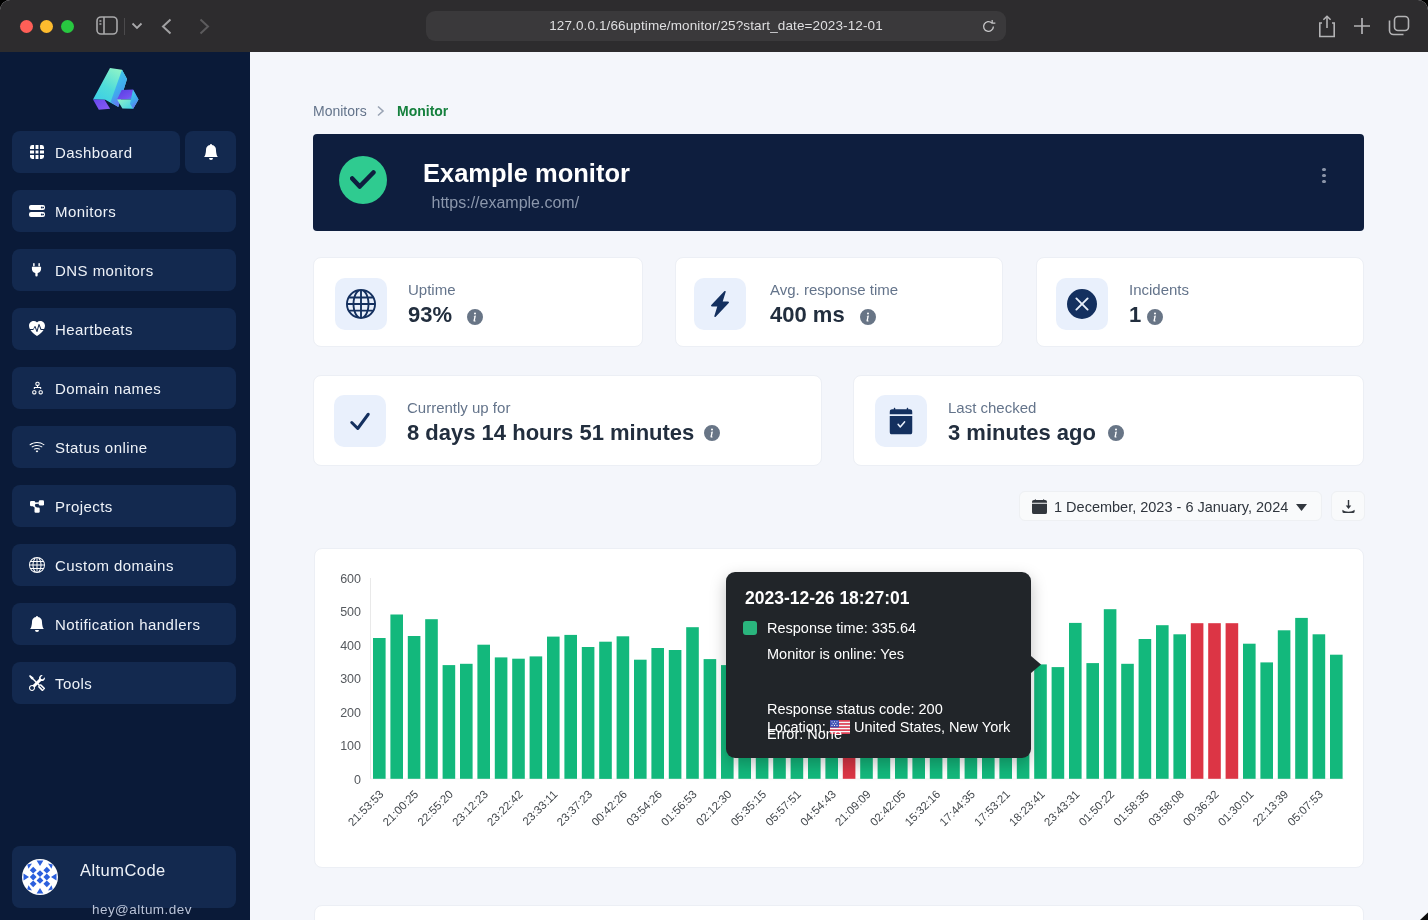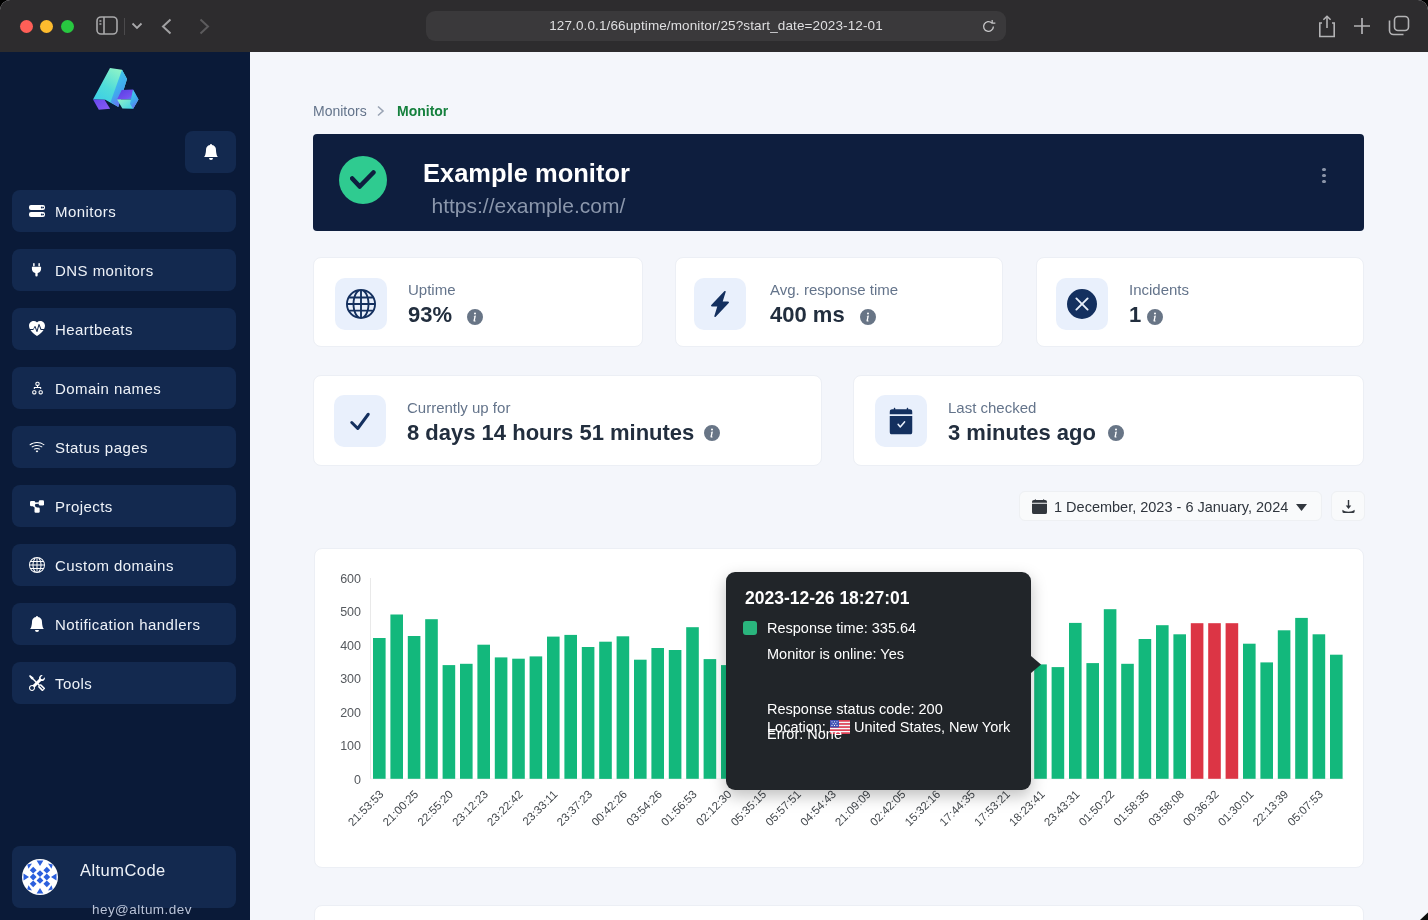--- a/index.html
+++ b/index.html
@@ -109,20 +109,32 @@
         </defs>
         <polygon points="18,1 30,2.7 35,12.1 26.3,40 13.3,32.7 1,32.4" fill="url(#lg1)"></polygon>
         <polygon points="30,2.7 35,12.1 26.3,40 18.6,34.9" fill="url(#lg2)"></polygon>
         <polygon points="1,32.4 12.5,32.7 18.2,41.8 6.8,42.8" fill="url(#lg3)"></polygon>
         <polygon points="25.1,32.4 29.7,23.1 41,22.6 46.5,32.4" fill="url(#lg4)"></polygon>
         <polygon points="25.1,32.4 46.5,32.4 41.2,41.8 30.4,41.6" fill="url(#lg5)"></polygon>
         <polygon points="41,22.6 46.5,32.4 41.2,41.8 38,37" fill="url(#lg2)"></polygon>
       </svg>
     </div>
 
+    <div class="mitem" style="top:79px; width:168px;">
+      <svg width="16" height="16" viewBox="0 0 16 16">
+          <rect x="1" y="1" width="14" height="14" rx="2.4" fill="#fff"></rect>
+          <g stroke="#13294f" stroke-width="1.5">
+            <line x1="5.8" y1="1" x2="5.8" y2="15"></line>
+            <line x1="10.2" y1="1" x2="10.2" y2="15"></line>
+            <line x1="1" y1="5.8" x2="15" y2="5.8"></line>
+            <line x1="1" y1="10.2" x2="15" y2="10.2"></line>
+          </g>
+        </svg>
+      <span class="lbl">Dashboard</span>
+    </div>
     <div class="mitem" style="top:79px; left:185px; width:51px;">
       <svg style="left:17.5px;" width="16" height="16" viewBox="0 0 16 16" fill="#fff">
           <path d="M8 16a2 2 0 0 0 2-2H6a2 2 0 0 0 2 2m.995-14.901a1 1 0 1 0-1.99 0A5 5 0 0 0 3 6c0 1.098-.5 6-2 7h14c-1.5-1-2-5.902-2-7a5 5 0 0 0-4.005-4.901"></path>
         </svg>
     </div>
     <div class="mitem" style="top:138px;">
       <svg width="16" height="16" viewBox="0 0 16 16" fill="#fff">
           <path d="M2 2a2 2 0 0 0-2 2v1a2 2 0 0 0 2 2h12a2 2 0 0 0 2-2V4a2 2 0 0 0-2-2zm11.5 2.5a.75.75 0 1 1 0 .01zM2 9a2 2 0 0 0-2 2v1a2 2 0 0 0 2 2h12a2 2 0 0 0 2-2v-1a2 2 0 0 0-2-2zm11.5 2.5a.75.75 0 1 1 0 .01z"></path>
           <circle cx="12.75" cy="4.5" r=".9" fill="#13294f"></circle>
           <circle cx="12.75" cy="11.5" r=".9" fill="#13294f"></circle>
@@ -148,21 +160,21 @@
           <path d="M6 3.5A1.5 1.5 0 0 1 7.5 2h1A1.5 1.5 0 0 1 10 3.5v1A1.5 1.5 0 0 1 8.5 6v1H11a.5.5 0 0 1 .5.5v1a.5.5 0 0 1-1 0V8h-5v.5a.5.5 0 0 1-1 0v-1A.5.5 0 0 1 5 7h2.5V6A1.5 1.5 0 0 1 6 4.5zM8.5 5a.5.5 0 0 0 .5-.5v-1a.5.5 0 0 0-.5-.5h-1a.5.5 0 0 0-.5.5v1a.5.5 0 0 0 .5.5zM3 11.5A1.5 1.5 0 0 1 4.5 10h1A1.5 1.5 0 0 1 7 11.5v1A1.5 1.5 0 0 1 5.5 14h-1A1.5 1.5 0 0 1 3 12.5zm1.5-.5a.5.5 0 0 0-.5.5v1a.5.5 0 0 0 .5.5h1a.5.5 0 0 0 .5-.5v-1a.5.5 0 0 0-.5-.5zm4.5.5a1.5 1.5 0 0 1 1.5-1.5h1a1.5 1.5 0 0 1 1.5 1.5v1a1.5 1.5 0 0 1-1.5 1.5h-1A1.5 1.5 0 0 1 9 12.5zm1.5-.5a.5.5 0 0 0-.5.5v1a.5.5 0 0 0 .5.5h1a.5.5 0 0 0 .5-.5v-1a.5.5 0 0 0-.5-.5z"></path>
         </svg>
       <span class="lbl">Domain names</span>
     </div>
     <div class="mitem" style="top:374px;">
       <svg width="16" height="16" viewBox="0 0 16 16" fill="#fff">
           <path d="M15.384 6.115a.485.485 0 0 0-.047-.736A12.44 12.44 0 0 0 8 3C5.259 3 2.723 3.882.663 5.379a.485.485 0 0 0-.048.736.52.52 0 0 0 .668.05A11.45 11.45 0 0 1 8 4c2.507 0 4.827.802 6.716 2.164.205.148.49.13.668-.049"></path>
           <path d="M13.229 8.271a.482.482 0 0 0-.063-.745A9.46 9.46 0 0 0 8 6c-1.905 0-3.68.56-5.166 1.526a.48.48 0 0 0-.063.745.525.525 0 0 0 .652.065A8.46 8.46 0 0 1 8 7a8.46 8.46 0 0 1 4.576 1.336c.206.132.48.108.653-.065m-2.183 2.183c.226-.226.185-.605-.1-.75A6.5 6.5 0 0 0 8 9c-1.06 0-2.062.254-2.946.704-.285.145-.326.524-.1.75l.015.015c.16.16.407.19.611.09A5.5 5.5 0 0 1 8 10c.868 0 1.69.201 2.42.56.203.1.45.07.61-.091z"></path>
           <path d="M9.06 12.44c.196-.196.198-.52-.04-.66A2 2 0 0 0 8 11.5a2 2 0 0 0-1.02.28c-.238.14-.236.464-.04.66l.706.706a.5.5 0 0 0 .708 0z"></path>
         </svg>
-      <span class="lbl">Status pages</span>
+      <span class="lbl">Status online</span>
     </div>
     <div class="mitem" style="top:433px;">
       <svg width="16" height="16" viewBox="0 0 16 16" fill="#fff">
         <rect x="1" y="3" width="5.2" height="5.2" rx="1.2"></rect>
         <rect x="9.8" y="2.2" width="5.2" height="5.2" rx="1.2"></rect>
         <rect x="5.5" y="9.6" width="5.2" height="5.2" rx="1.2"></rect>
         <line x1="6" y1="5.3" x2="10" y2="5" stroke="#fff" stroke-width="1.4"></line>
         <line x1="4.2" y1="7.5" x2="7.6" y2="10.6" stroke="#fff" stroke-width="1.4"></line>
       </svg>
       <span class="lbl">Projects</span>
@@ -220,21 +232,21 @@
         <path d="M2 1.5 7 6l-5 4.5"></path>
       </svg>
     <div class="abs" style="left:147px; top:51px; font-size:14px; color:#15803d; font-weight:bold;">Monitor</div>
 
     <div class="abs" style="left:63px; top:81.5px; width:1051px; height:97.5px; background:#0e1e3e; border-radius:4px;">
       <div class="abs" style="left:26px; top:22.5px; width:48px; height:48px; border-radius:50%; background:#2fcb90;"></div>
       <svg class="abs" style="left:37px; top:36.5px;" width="26" height="20" viewBox="0 0 26 20" fill="none" stroke="#0e1e3e" stroke-width="4.6" stroke-linecap="round" stroke-linejoin="round">
           <path d="M2.2 8.5 9.7 16.5 23.4 2.5"></path>
         </svg>
       <div class="abs" style="left:110px; top:25px; font-size:25.5px; font-weight:bold; color:#fff;">Example monitor</div>
-      <div class="abs" style="left:110.5px; top:60px; font-size:21px; color:#8b97ac;padding-left:8px;">https://example.com/</div>
+      <div class="abs" style="left:110.5px; top:60px; font-size:16px; color:#8b97ac;padding-left:8px;">https://example.com/</div>
       <div class="abs" style="left:1009px; top:34px; color:#8a94a8; font-size:15px; letter-spacing:0;">
         <div style="width:3.5px;height:3.5px;border-radius:50%;background:#8a94a8;margin:0 0 2.6px 0;"></div>
         <div style="width:3.5px;height:3.5px;border-radius:50%;background:#8a94a8;margin:0 0 2.6px 0;"></div>
         <div style="width:3.5px;height:3.5px;border-radius:50%;background:#8a94a8;"></div>
       </div>
     </div>
 
     <div class="card" style="left:63px; top:205px; width:330px; height:90px;"></div>
     <div class="card" style="left:425px; top:205px; width:328px; height:90px;"></div>
     <div class="card" style="left:786px; top:205px; width:328px; height:90px;"></div>
@@ -407,21 +419,21 @@
       <text x="870.7" y="247" text-anchor="end" font-size="11.5" fill="#43484d" transform="rotate(-45 870.7 247)">03:58:08</text>
       <text x="905.5" y="247" text-anchor="end" font-size="11.5" fill="#43484d" transform="rotate(-45 905.5 247)">00:36:32</text>
       <text x="940.3" y="247" text-anchor="end" font-size="11.5" fill="#43484d" transform="rotate(-45 940.3 247)">01:30:01</text>
       <text x="975.1" y="247" text-anchor="end" font-size="11.5" fill="#43484d" transform="rotate(-45 975.1 247)">22:13:39</text>
       <text x="1009.9" y="247" text-anchor="end" font-size="11.5" fill="#43484d" transform="rotate(-45 1009.9 247)">05:07:53</text>
       </svg>
     </div>
 
     <div class="card" style="left:64px; top:853px; width:1050px; height:40px;"></div>
 
-    <div class="abs" style="left:476px; top:519.5px; width:305px; height:218px; background:#212529; border-radius:9px; box-shadow:0 6px 16px rgba(0,0,0,.25); color:#fff; z-index:5;">
+    <div class="abs" style="left:476px; top:519.5px; width:305px; height:186px; background:#212529; border-radius:9px; box-shadow:0 6px 16px rgba(0,0,0,.25); color:#fff; z-index:5;">
       <div class="abs" style="left:19px; top:16px; font-size:17.5px; font-weight:bold;">2023-12-26 18:27:01</div>
       <div class="abs" style="left:17px; top:49.5px; width:14px; height:14px; background:#2ab57d; border-radius:3px;"></div>
       <div class="abs" style="left:41px; top:48px; font-size:14.5px;">Response time: 335.64</div>
       <div class="abs" style="left:41px; top:74.5px; font-size:14.5px;">Monitor is online: Yes</div>
       <div class="abs" style="left:41px; top:101px; font-size:14.5px;margin-top:46px;">Location: <svg width="20" height="14" viewBox="0 0 20 14" style="vertical-align:-2px;">
             <rect width="20" height="14" rx="2" fill="#f5f8fb"></rect>
             <g fill="#dd4054">
               <rect y="0" width="20" height="1.7" rx="0.8"></rect>
               <rect y="3.1" width="20" height="1.7"></rect>
               <rect y="6.2" width="20" height="1.7"></rect>

